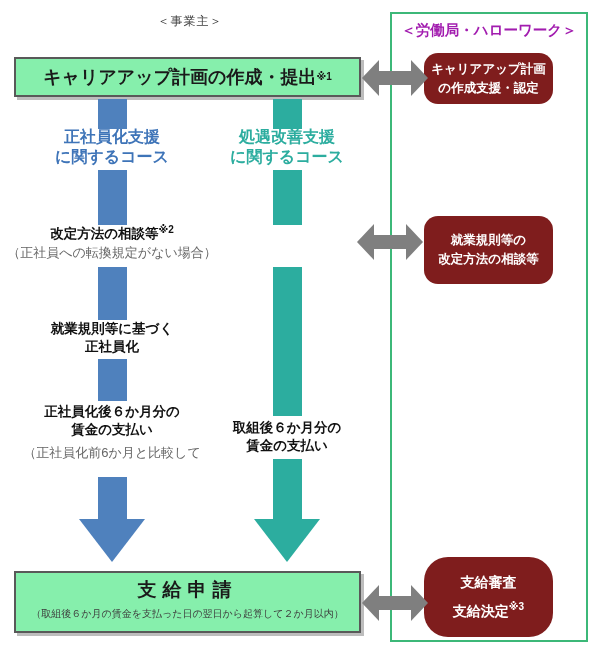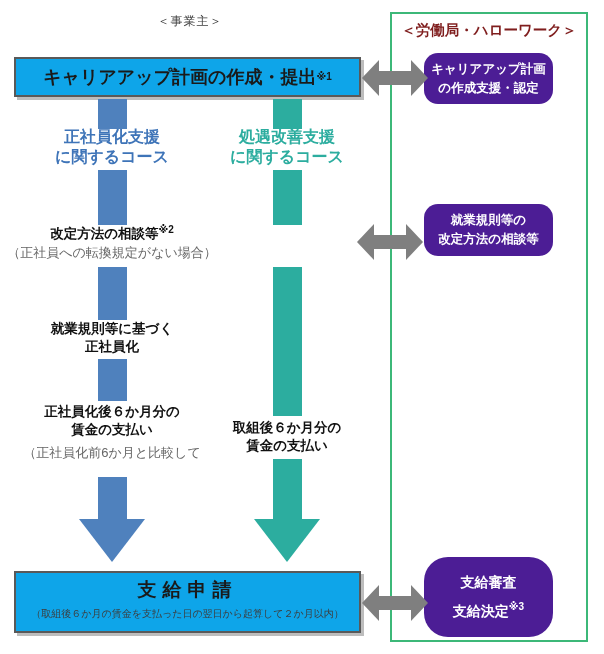--- a/index.html
+++ b/index.html
@@ -7,25 +7,25 @@
   body { font-family:"Liberation Sans","DejaVu Sans",sans-serif; }
   .stage {
     position:relative; width:604px; height:654px; background:#ffffff;
     overflow:hidden; color:#1a1a1a;
   }
   .abs { position:absolute; }
   .ctr { text-align:center; }
 
   
   .owner-header { left:0; top:13px; width:380px; font-size:12px; color:#3d3d3d; letter-spacing:1px; }
-  .agency-header { left:392px; top:21px; width:194px; font-size:14.5px; font-weight:bold; color:#7f1d1d; }
+  .agency-header { left:392px; top:21px; width:194px; font-size:14.5px; font-weight:bold; color:#a21caf; }
 
   
   .cream-box {
-    left:14px; width:347px; background:#0ea5e9;
+    left:14px; width:347px; background:#86efac;
     border:2px solid #595959; box-shadow:3px 3px 0 #bdbdbd;
   }
   .plan-box { top:57px; height:40px; display:flex; align-items:center; justify-content:center;
     font-size:18px; font-weight:bold; }
   .app-box { top:571px; height:62px; padding-top:4px; }
   .app-box .app-title { font-size:19px; font-weight:bold; letter-spacing:6px; line-height:26px; }
   .app-box .app-note { font-size:10px; color:#3d3d3d; line-height:15px; margin-top:3px; }
   sup.marker { font-size:10px; font-weight:bold; vertical-align:super; line-height:0; }
 
   
@@ -44,26 +44,26 @@
   
   .step { width:210px; }
   .step .t { font-size:13.5px; font-weight:bold; line-height:18px; color:#111; }
   .step .n { font-size:13px; color:#666; line-height:14px; margin-top:3px; }
   .lcol { left:7px; }
   .rcol { left:182px; }
 
   
   .agency-panel { left:390px; top:12px; width:198px; height:630px; border:2px solid #3CB878; background:#fff; z-index:1; }
   .green-box {
-    left:424px; width:129px; background:#4c1d95; color:#fff; font-weight:bold;
+    left:424px; width:129px; background:#7f1d1d; color:#fff; font-weight:bold;
     border-radius:14px; z-index:2; display:flex; flex-direction:column; justify-content:center;
     font-size:12.5px; line-height:19px; text-align:center;
   }
   .gb1 { top:53px;  height:51px; }
-  .gb2 { top:204px; height:52px; }
+  .gb2 { top:216px; height:68px; }
   .gb3 { top:557px; height:80px; border-radius:24px; font-size:14px; line-height:29px; }
 
   
   .dbl-arrow { width:66px; height:36px; z-index:5; }
   .dbl-arrow .shaft { position:absolute; left:15px; right:15px; top:11px; height:14px; background:#7F7F7F; }
   .dbl-arrow .head-l { position:absolute; left:0; top:0; width:0; height:0;
     border-top:18px solid transparent; border-bottom:18px solid transparent; border-right:17px solid #7F7F7F; }
   .dbl-arrow .head-r { position:absolute; right:0; top:0; width:0; height:0;
     border-top:18px solid transparent; border-bottom:18px solid transparent; border-left:17px solid #7F7F7F; }
   .a1 { left:362px; top:60px; }

